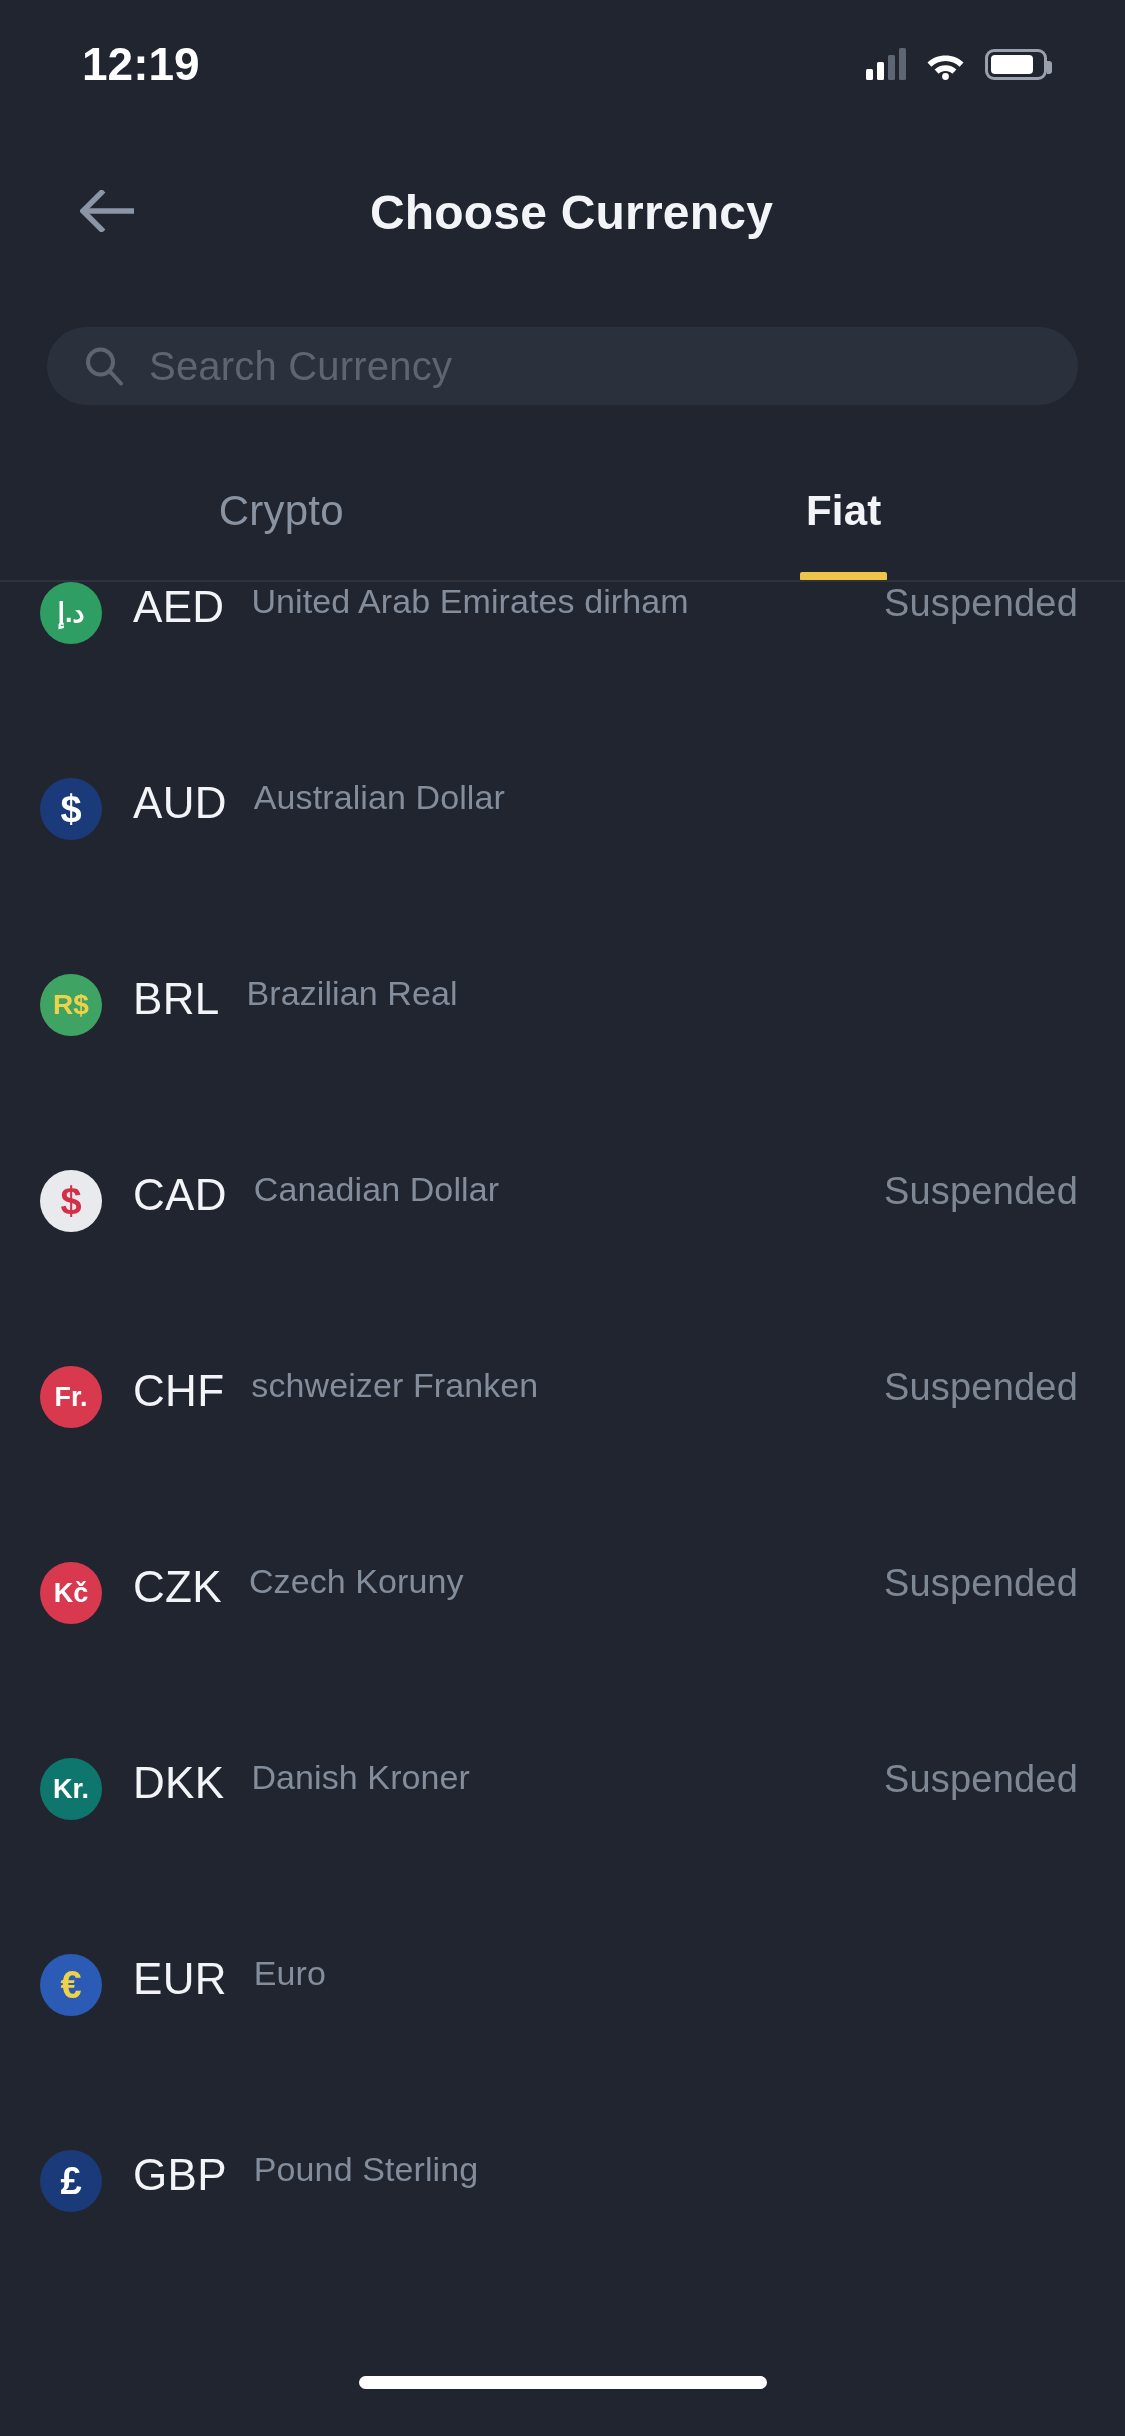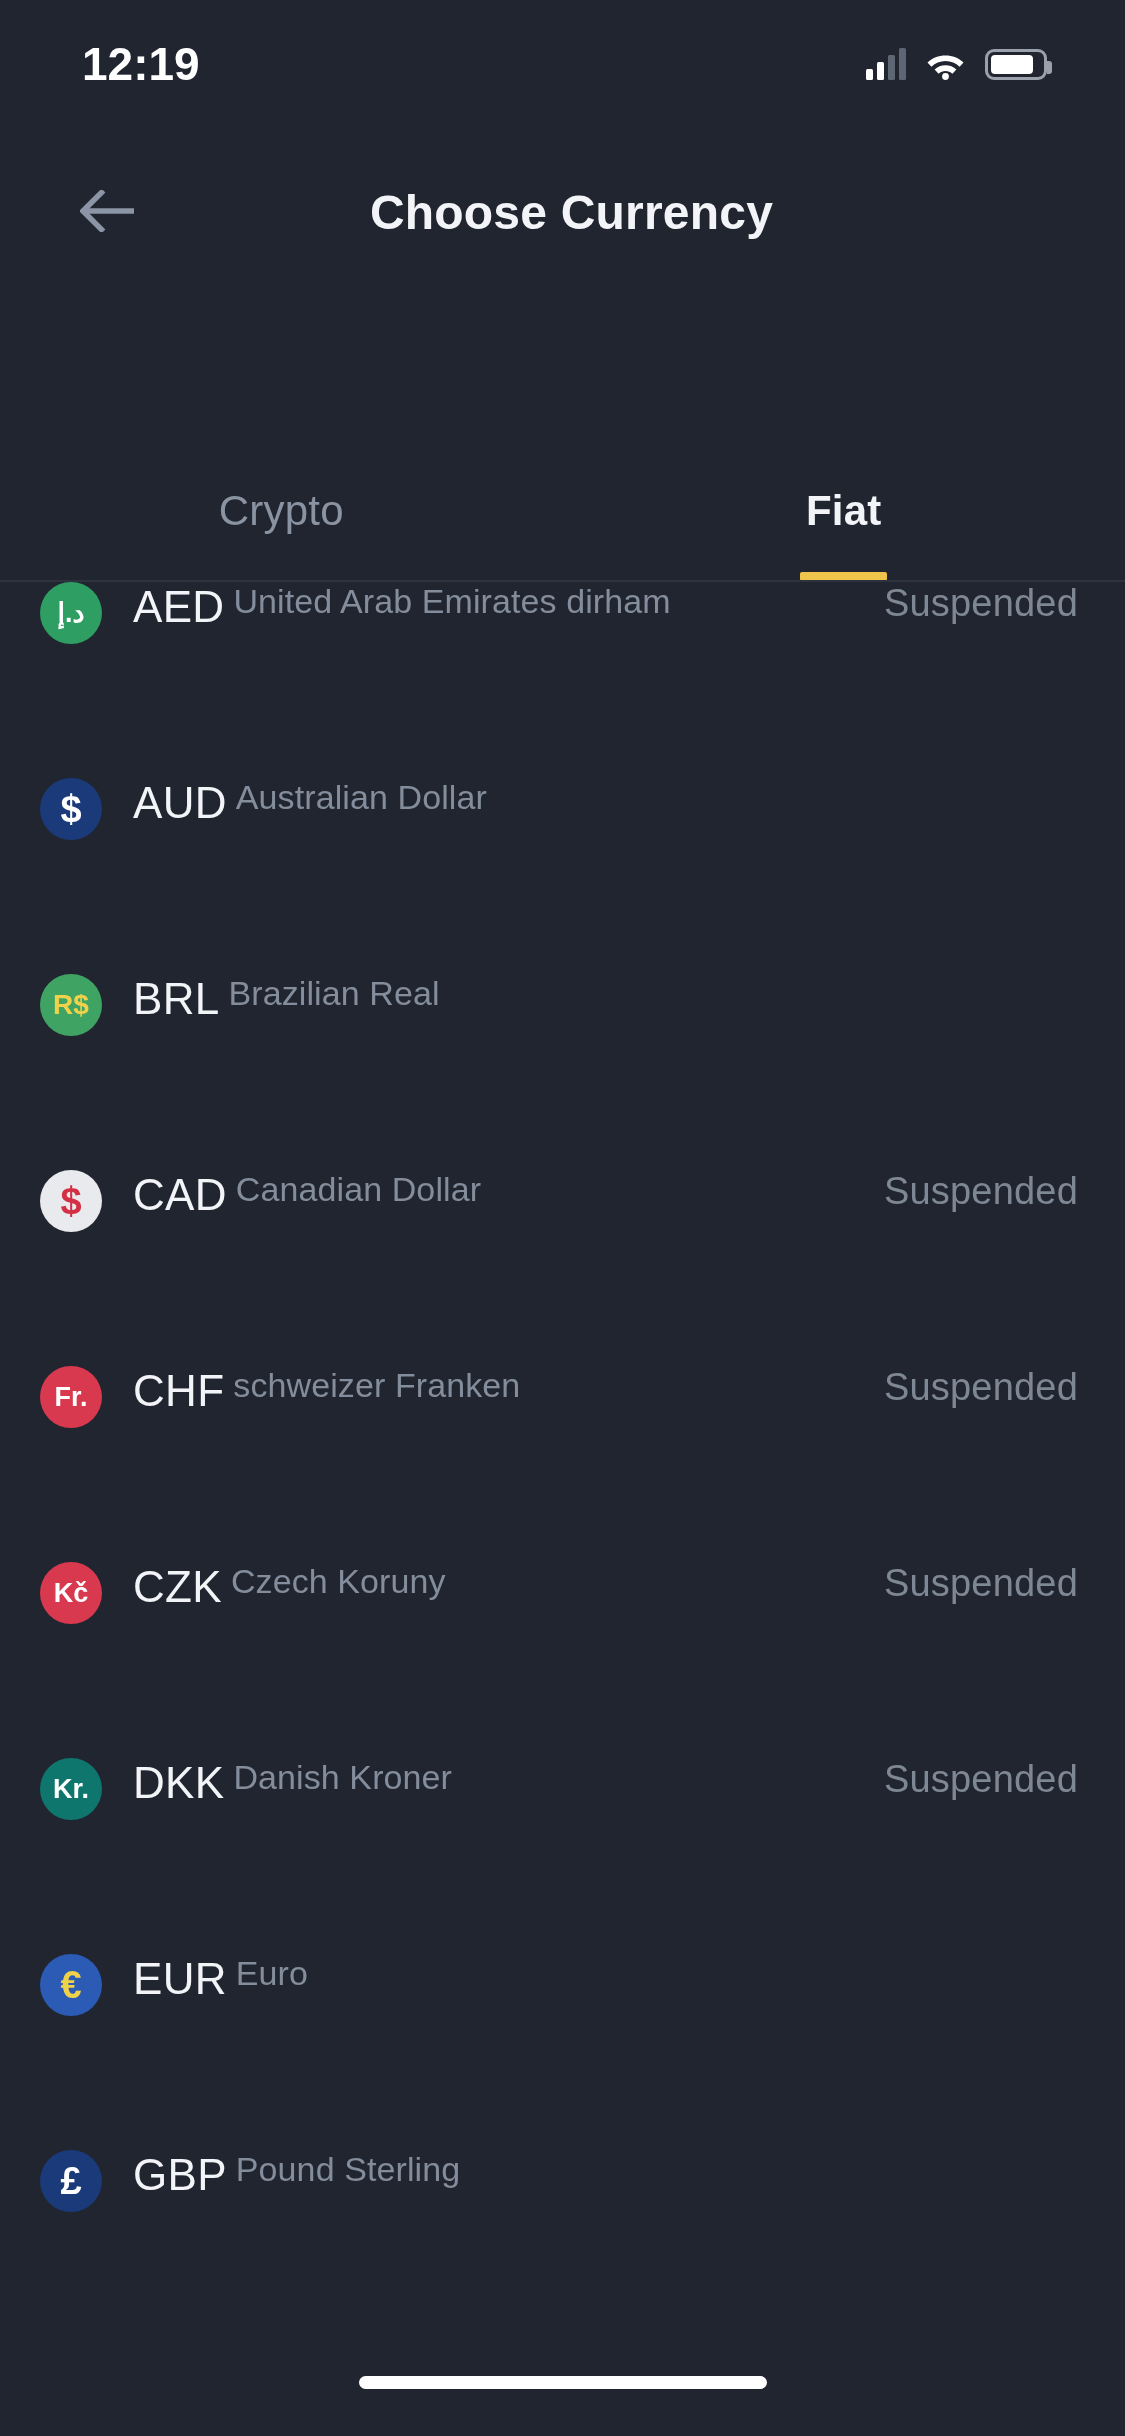--- a/index.html
+++ b/index.html
@@ -94,21 +94,21 @@
     width:62px; height:62px; border-radius:50%; flex:0 0 auto;
     display:flex; align-items:center; justify-content:center;
     font-weight:bold; line-height:1;
   }
   .code {
     color:#f2f4f7; font-size:44px; font-weight:400;
     margin-left:31px; letter-spacing:0.3px; white-space:nowrap;
   }
   .desc {
     color:#838d9b; font-size:34px; font-weight:400;
-    margin-left:9px; letter-spacing:0.1px; white-space:nowrap;
+    margin-left:27px; letter-spacing:0.1px; white-space:nowrap;
   }
   .spacer { flex:1 1 auto; }
   .status-txt {
     color:#7e8794; font-size:38px; font-weight:400;
     white-space:nowrap; letter-spacing:0.2px;
   }
 
   
   .home-ind {
     position:absolute; bottom:47px; left:50%; transform:translateX(-50%);
@@ -147,20 +147,31 @@
       <span>
         <svg width="56" height="42" viewBox="0 0 56 42">
           <path d="M21.5 2.5 L3 21 L21.5 39.5" stroke="#8b95a5" stroke-width="5.5" fill="none" stroke-linecap="square" stroke-linejoin="miter"></path>
           <path d="M3.5 21 L54 21" stroke="#8b95a5" stroke-width="5.5" fill="none" stroke-linecap="butt"></path>
         </svg>
       </span>
     </div>
     <div class="nav-title">Choose Currency</div>
   </div>
 
+  <div class="search-wrap">
+    <div class="search-box">
+      <span class="search-icon">
+        <svg width="42" height="42" viewBox="0 0 42 42">
+          <circle cx="17.5" cy="17" r="12.5" stroke="#5d6570" stroke-width="4" fill="none"></circle>
+          <path d="M26.5 26 L38 38.5" stroke="#5d6570" stroke-width="4" fill="none" stroke-linecap="round"></path>
+        </svg>
+      </span>
+      <span class="search-ph">Search Currency</span>
+    </div>
+  </div>
 
   <div class="tabs">
     <div class="tab inactive">
       <span class="tab-label">Crypto</span>
     </div>
     <div class="tab active">
       <span class="tab-label">Fiat</span>
       <span class="tab-underline"></span>
     </div>
   </div>

